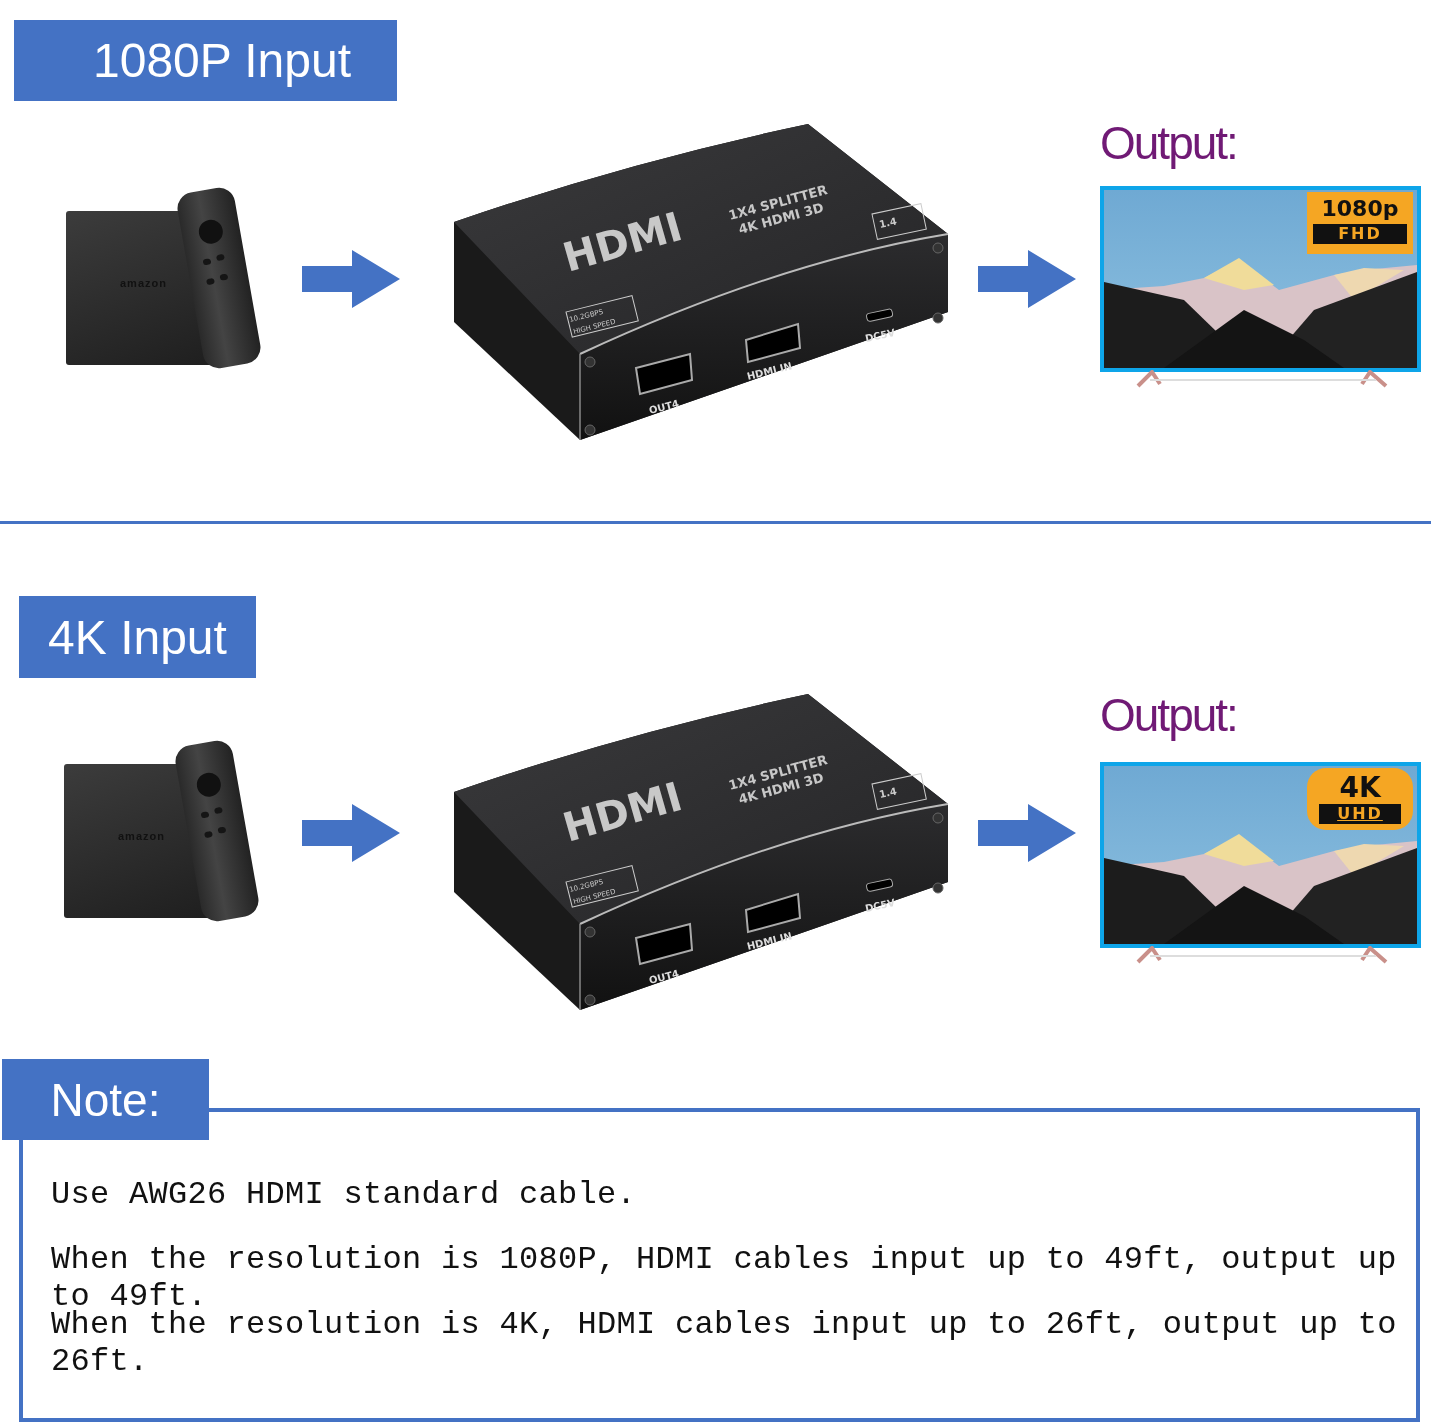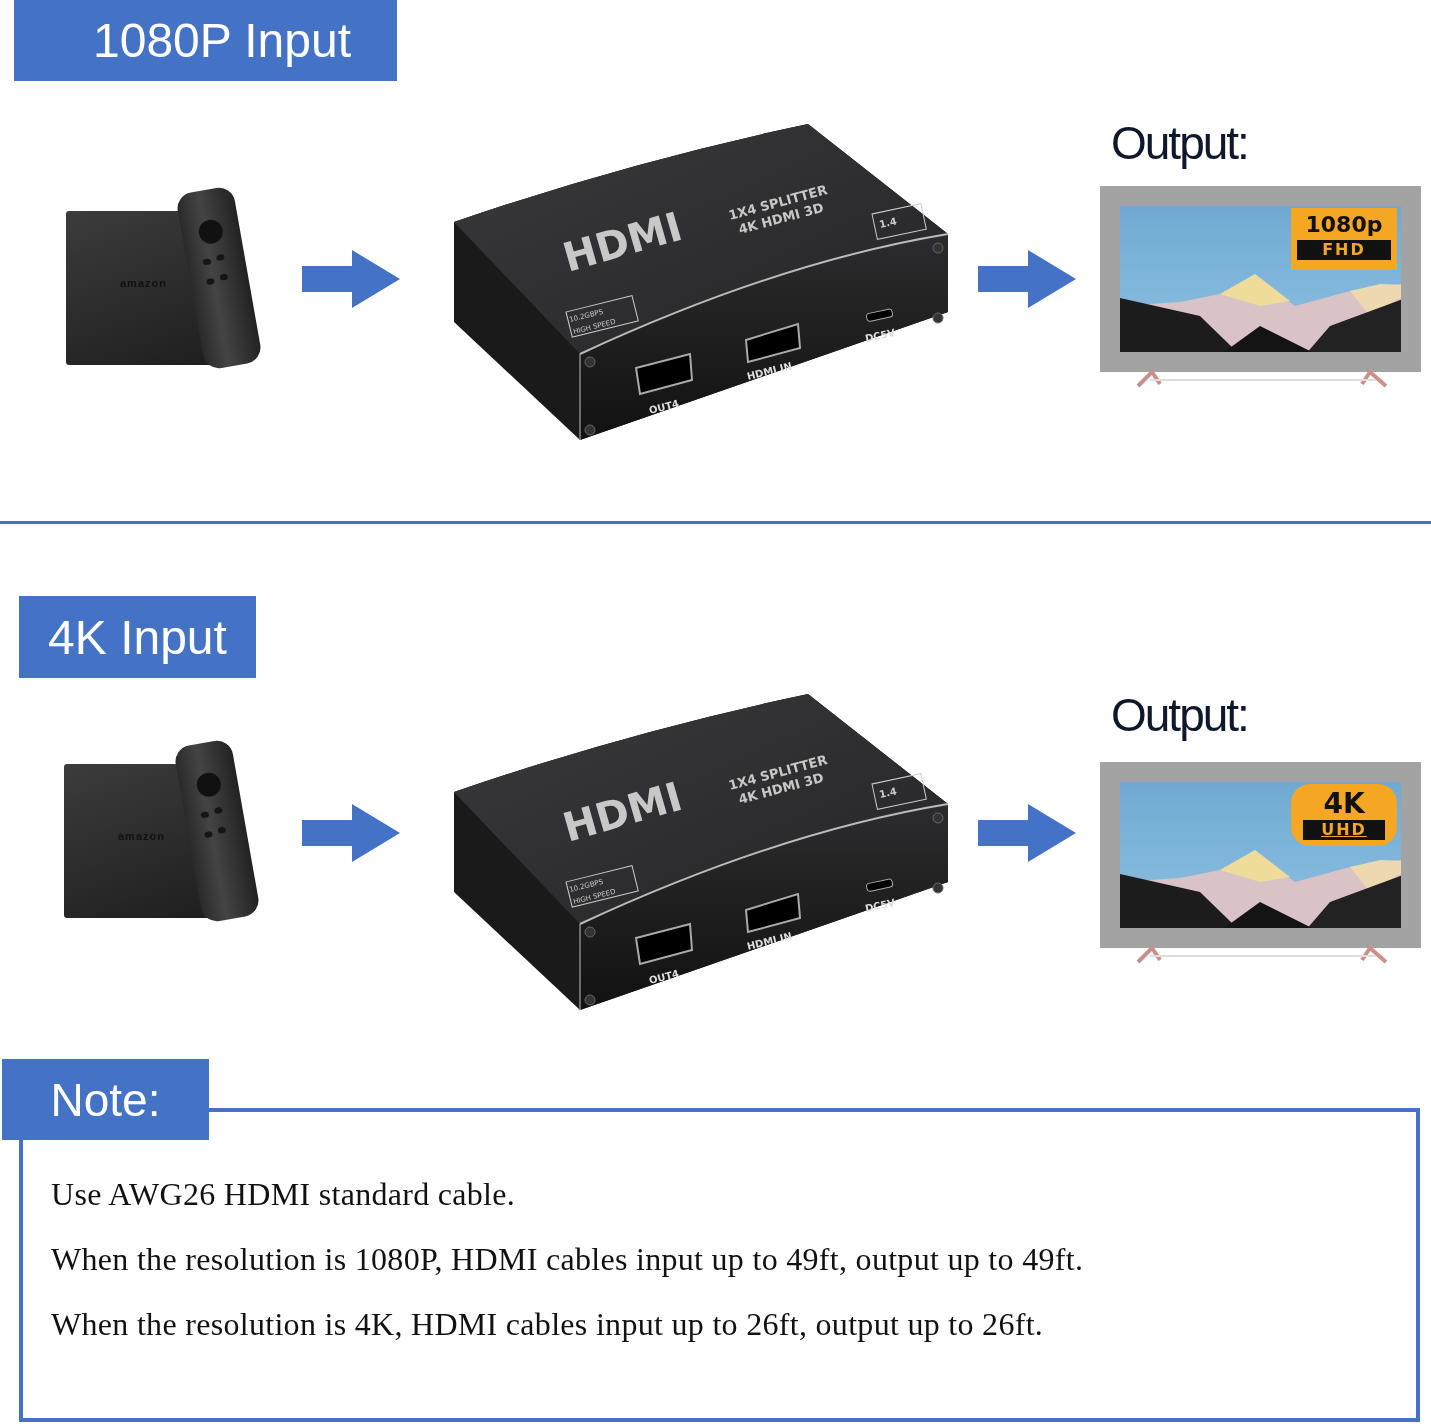--- a/index.html
+++ b/index.html
@@ -1,44 +1,44 @@
 <!DOCTYPE html>
 <html><head>
 <meta charset="utf-8">
 <style>
   * { box-sizing: border-box; margin: 0; padding: 0; }
   body { width: 1431px; height: 1426px; background: #ffffff; position: relative; overflow: hidden; font-family: "Liberation Sans", sans-serif; }
   .abs { position: absolute; }
   .tag { position: absolute; background: #4472c4; color: #fff; font-family: "Liberation Sans", sans-serif; display: flex; align-items: center; justify-content: center; font-size: 48px; }
   .divider { position: absolute; left: 0; top: 521px; width: 1431px; height: 3px; background: #4472c4; }
-  .output-label { position: absolute; font-size: 46px; color: #0f172a; letter-spacing: -2px; font-family: "Liberation Sans", sans-serif; margin-left: 11px; }
+  .output-label { position: absolute; font-size: 46px; color: #701a75; letter-spacing: -2px; font-family: "Liberation Sans", sans-serif; }
   .arrow { position: absolute; }
   
   .box-body { position: absolute; background: linear-gradient(160deg,#3c3c3c,#1e1e1e); border-radius: 3px; }
   .box-logo { position: absolute; color: #111; font-size: 11px; font-weight: bold; letter-spacing: 1px; text-align: right; }
   .remote { position: absolute; background: linear-gradient(90deg,#2a2a2a,#444 40%,#222); border-radius: 16px; transform: rotate(-10deg); }
   .remote .dpad { position: absolute; width: 24px; height: 24px; border-radius: 50%; background: #111; left: 17px; top: 30px; }
   .remote .btn { position: absolute; width: 8px; height: 6px; border-radius: 3px; background: #151515; }
   
   .splitter { position: absolute; }
   
-  .tv { position: absolute; background: #a3a3a3; padding: 20px; }
+  .tv { position: absolute; background: #0ea5e9; padding: 4px; }
   .tv-screen { position: relative; width: 100%; height: 100%; overflow: hidden; background: linear-gradient(#6fa9d3, #8ec1e0); }
   .res-badge { position: absolute; right: 4px; top: 2px; background: #f5a623; padding: 6px 6px 6px; display: flex; flex-direction: column; align-items: center; }
   .res-top { color: #111; font-family: "DejaVu Sans", sans-serif; font-weight: 900; line-height: 1; }
   .res-bottom { background: #111; color: #f5a623; font-family: "DejaVu Sans", sans-serif; font-weight: 900; text-align: center; margin-top: 4px; line-height: 1; letter-spacing: 2px; }
   .tv-stand { position: absolute; }
   
   .note-box { position: absolute; left: 19px; top: 1108px; width: 1401px; height: 314px; border: 4px solid #4472c4; background: #fff; }
-  .note-line { position: absolute; left: 51px; font-size: 32px; color: #111; font-family: Liberation Serif, serif; letter-spacing: 0.3px; }
+  .note-line { position: absolute; left: 51px; font-size: 32px; color: #111; font-family: Liberation Mono, monospace; letter-spacing: 0.3px; }
 </style>
 </head>
 <body>
 
-<div class="tag" style="left:14px;top:0;width:383px;height:81px;padding-left:33px;">
+<div class="tag" style="left:14px;top:20px;width:383px;height:81px;padding-left:33px;">
   <span>1080P Input</span>
 </div>
 
 <div class="abs" style="left:50px;top:185px;width:230px;height:190px;">
   <div class="box-body" style="left:16px;top:26px;width:160px;height:154px;"></div>
   <div class="box-logo" style="left:70px;top:92px;">amazon</div>
   <div class="remote" style="left:140px;top:4px;width:58px;height:178px;">
     <div class="dpad"></div>
     <div class="btn" style="left:16px;top:68px;"></div>
       <div class="btn" style="left:30px;top:66px;"></div>

